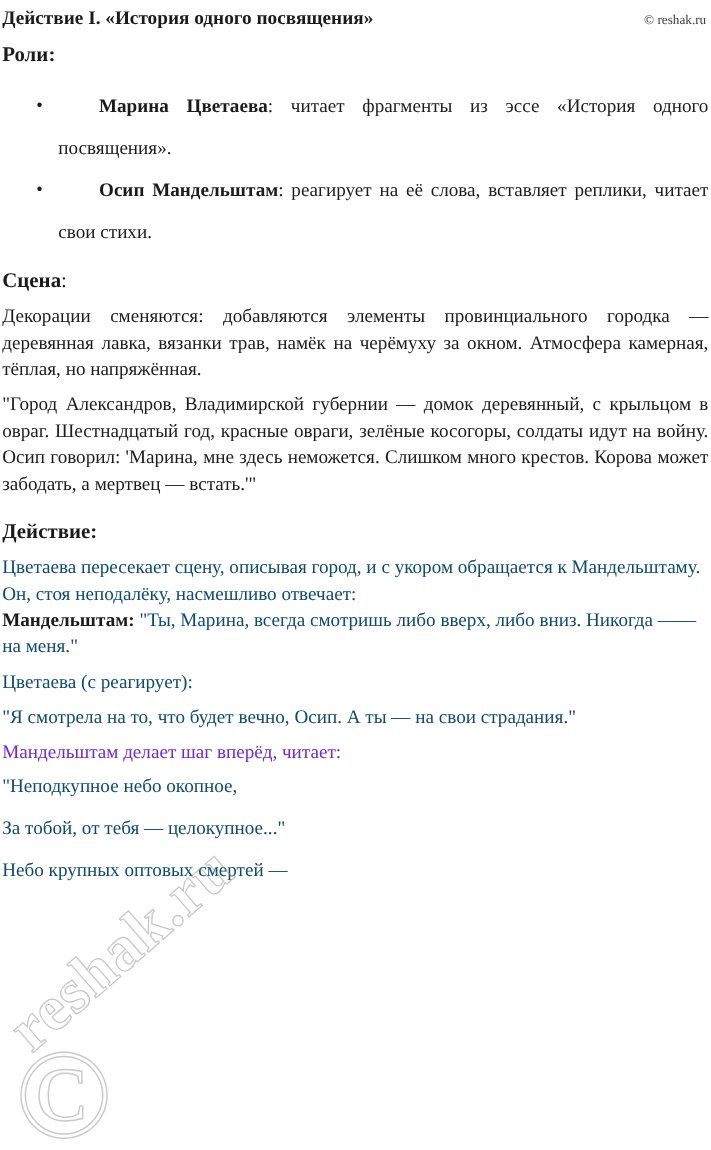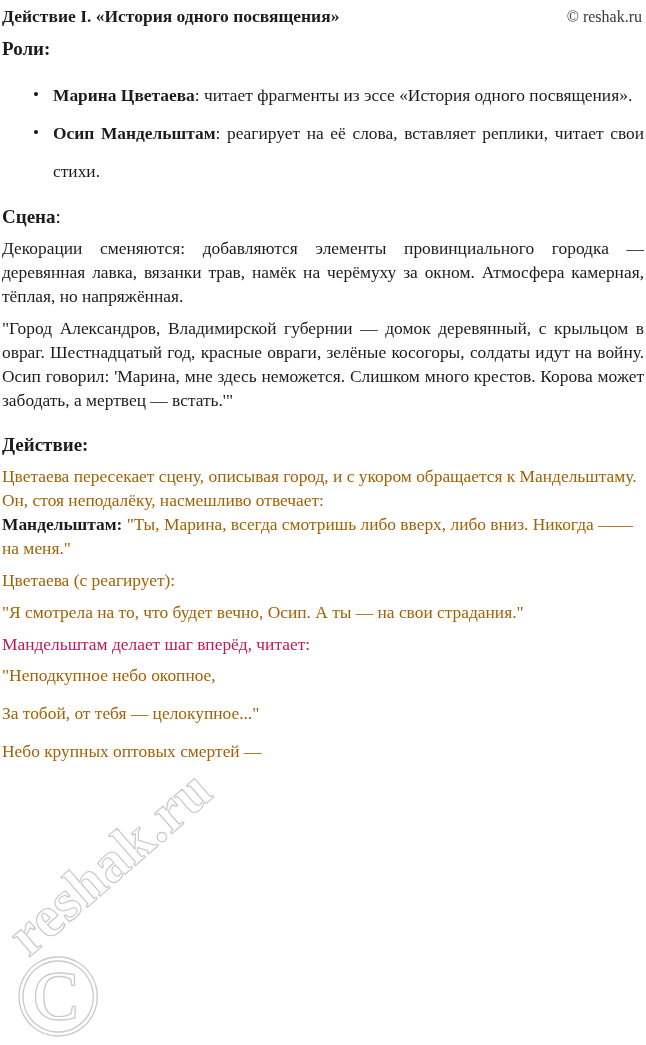--- a/index.html
+++ b/index.html
@@ -74,21 +74,21 @@
     justify-content: space-between;
     align-items: baseline;
     font-size: 17.5px;
     font-weight: 700;
     line-height: 26px;
     padding-top: 3px;
   }
   .doc-title { white-space: nowrap; }
   .copyright {
     font-weight: 400;
-    font-size: 16px;
+    font-size: 12px;
     color: #3a3a3a;
     white-space: nowrap;
     padding-right: 2px;
   }
 
   h2.section {
     font-size: 19px;
     font-weight: 700;
     line-height: 38px;
     margin: 0;
@@ -120,34 +120,34 @@
     text-align: justify;
     margin: 0;
   }
   ul.roles li .bullet {
     position: absolute;
     left: 31px;
     top: 0;
     font-size: 17px;
     line-height: 38px;
   }
-  ul.roles li b { font-weight: 700; }
+  ul.roles li b { font-weight: 700; margin-left: 37px; }
 
   .spacer-sm { height: 8px; }
   .spacer-md { height: 14px; }
 
   .poemline {
     font-size: 17.4px;
     line-height: 38px;
     margin: 0;
     text-align: left;
     white-space: pre-wrap;
   }
-  .dim1 { color: #a16207; }
-  .dim2 { color: #be185d; }
+  .dim1 { color: #0c4a6e; }
+  .dim2 { color: #6d28d9; }
   b.bold { font-weight: 700; }
 </style>
 </head>
 <body>
 
 <div id="page">
   <div class="content">
 
     <div class="line-head">
       <span class="doc-title">Действие I. «История одного посвящения»</span>

